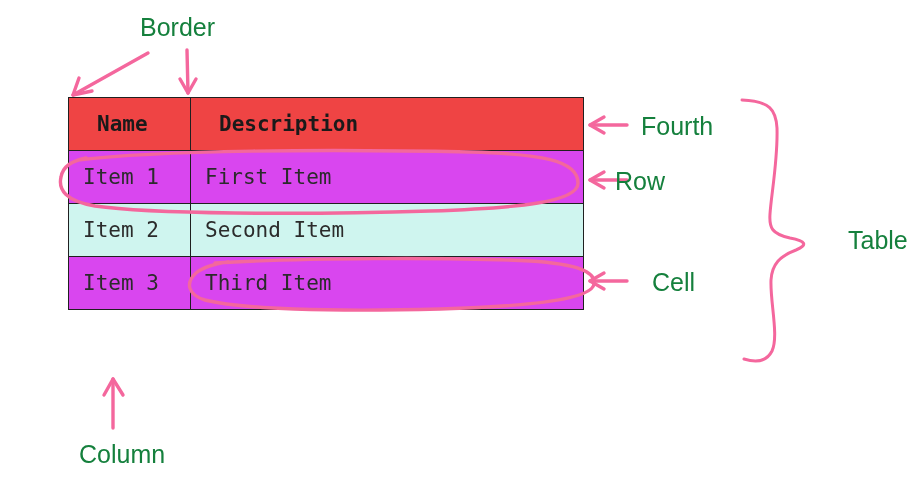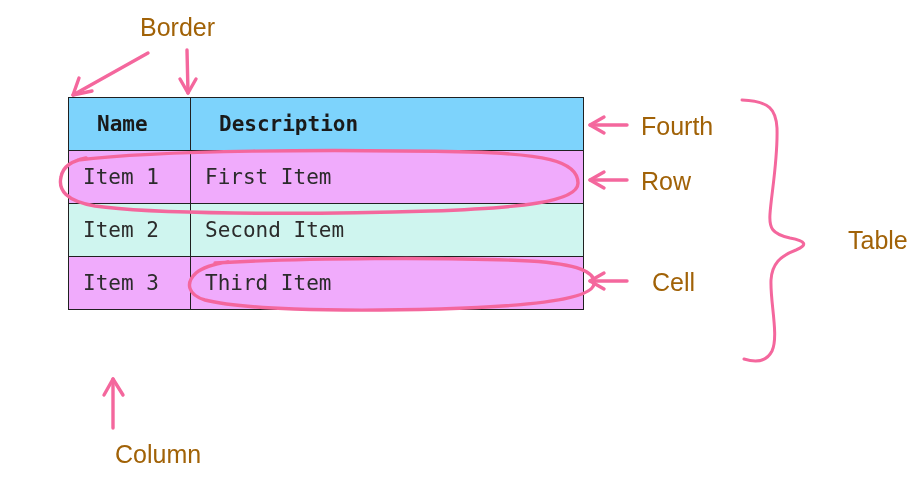--- a/index.html
+++ b/index.html
@@ -49,48 +49,48 @@
     font-size: 21px;
     text-align: left;
     padding: 0 0 0 14px;
     height: 52px;
     vertical-align: middle;
     white-space: nowrap;
     color: #2b2b2b;
     letter-spacing: 0px;
   }
   table.demo-table th {
-    background: #7dd3fc;
+    background: #ef4444;
     font-weight: bold;
     color: #1a1a1a;
     padding-left: 28px;
   }
   table.demo-table col.c-name { width: 122px; }
   table.demo-table col.c-desc { width: 393px; }
   table.demo-table tr.row-alt td {
     background: #CFF5EF;
     margin-top: 47px;
   }
   table.demo-table tr.row-plain td {
-    background: #f0abfc;
+    background: #d946ef;
   }
 
   
   .ann-label {
     position: absolute;
     font-family: "Liberation Sans", sans-serif;
     font-size: 25px;
-    color: #a16207;
+    color: #15803d;
     white-space: nowrap;
     z-index: 6;
   }
   #label-border  { left: 140px; top: 13px; }
-  #label-column  { left: 79px;  top: 440px; margin-left: 36px; }
+  #label-column  { left: 79px;  top: 440px; }
   #label-header  { left: 641px; top: 112px; }
-  #label-row     { left: 641px; top: 167px; }
+  #label-row     { left: 615px; top: 167px; }
   #label-cell    { left: 641px; top: 268px; margin-left: 11px; }
   #label-table   { left: 848px; top: 226px; }
 </style>
 </head>
 <body>
 
 <div id="stage">
 
   <div class="table-wrap">
     <table class="demo-table">

